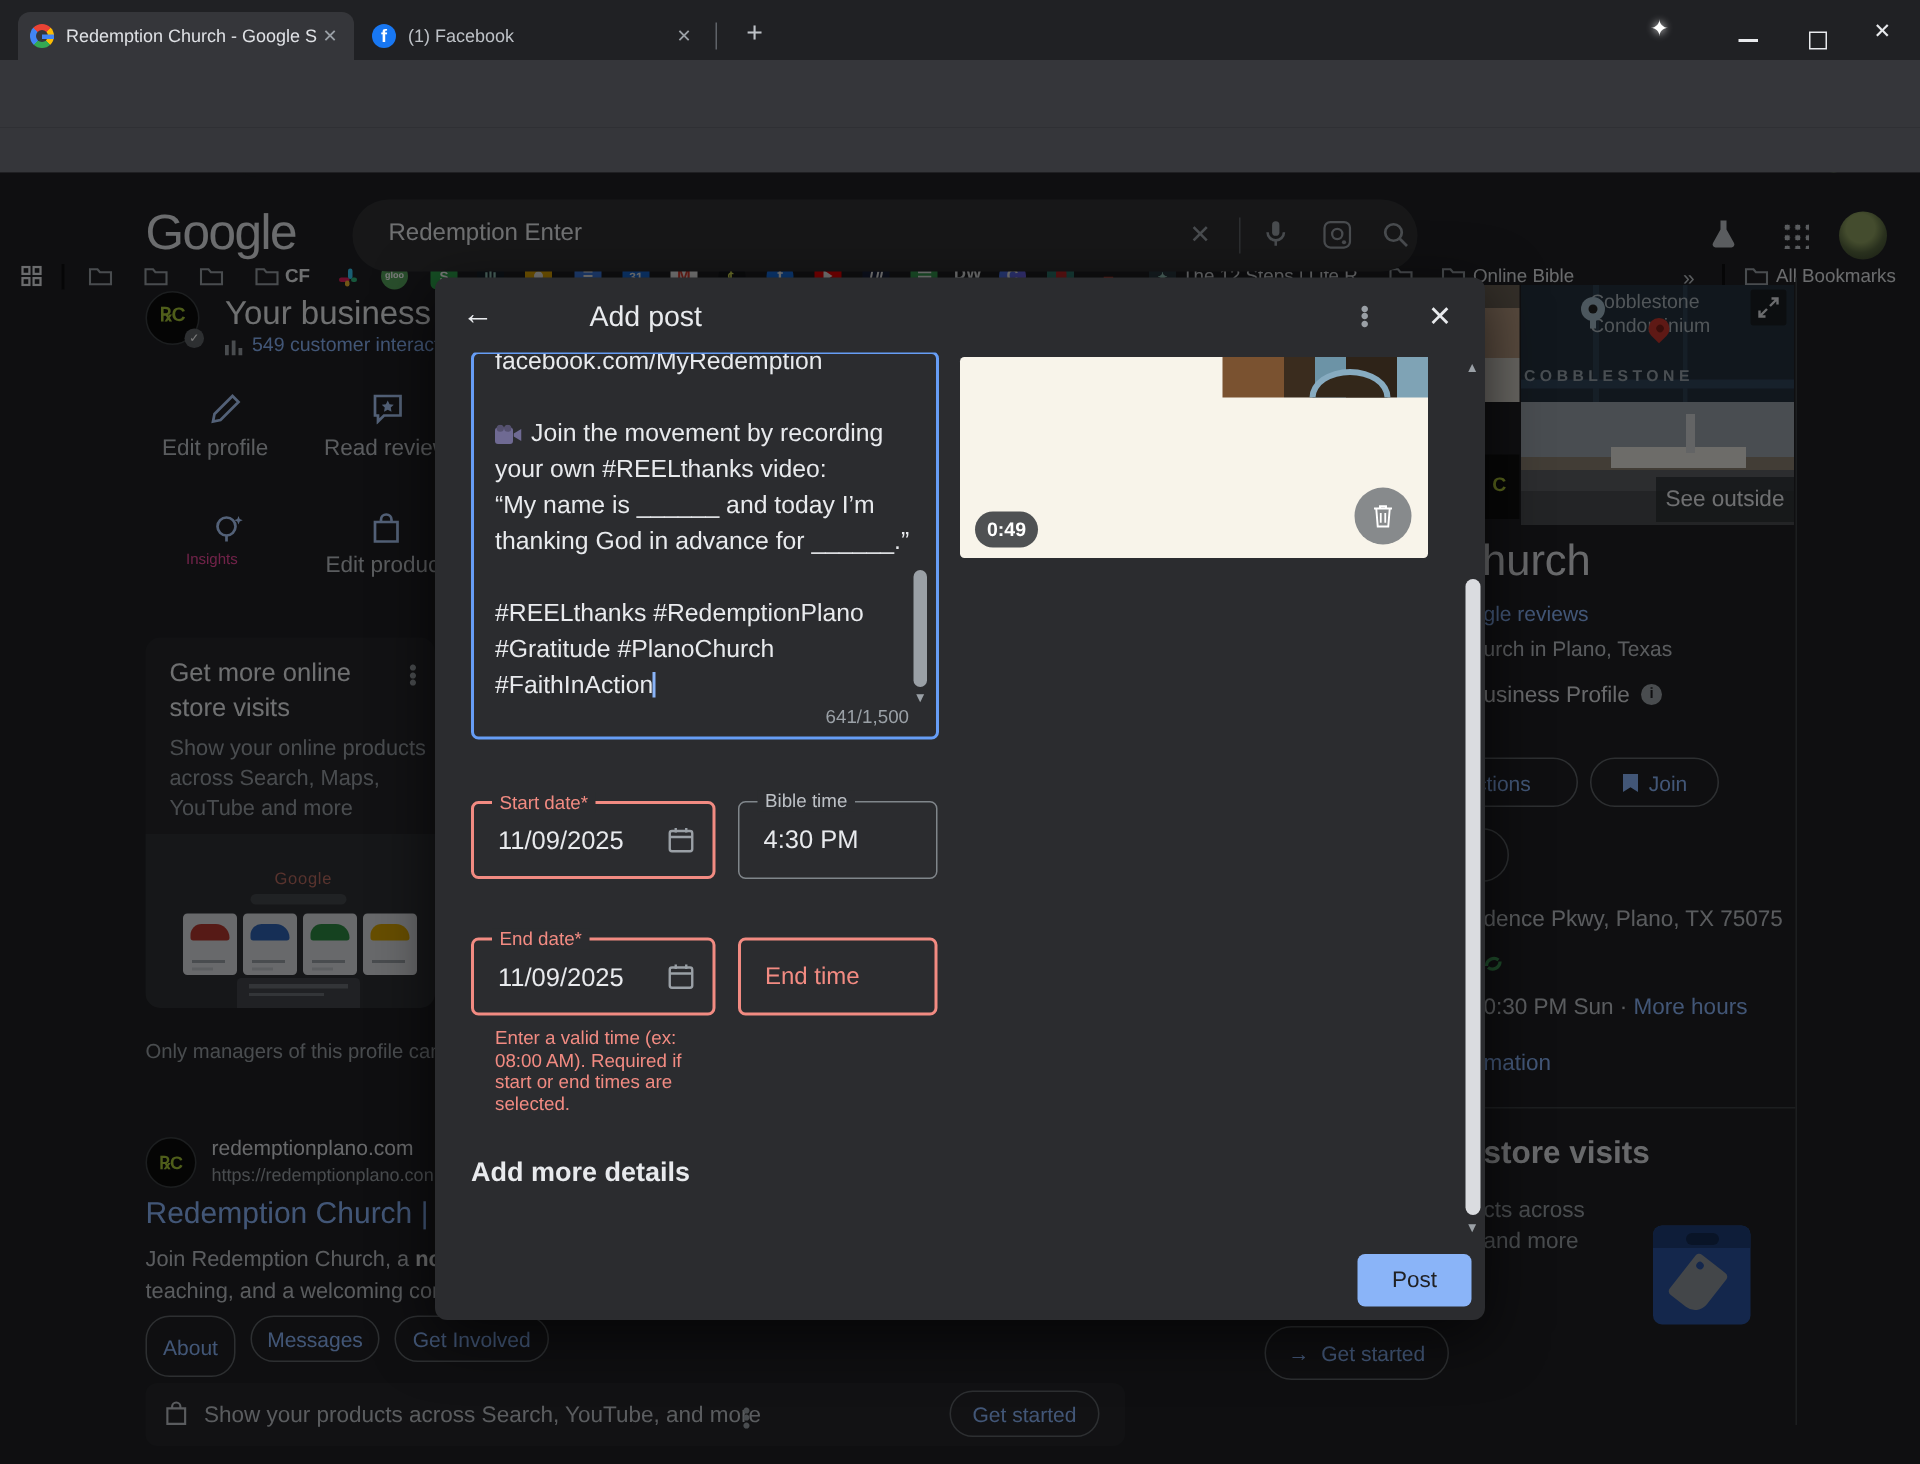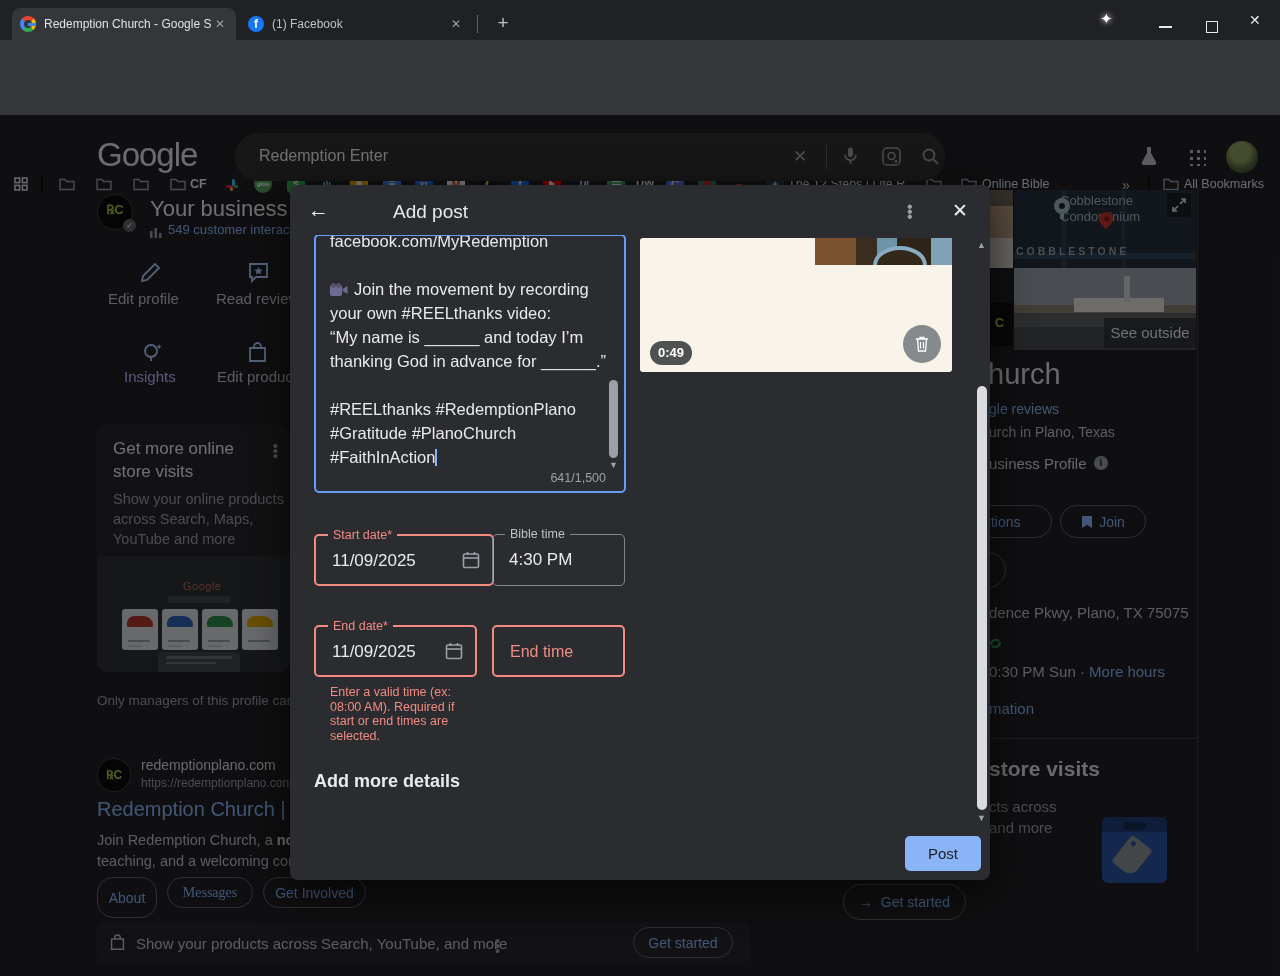--- a/index.html
+++ b/index.html
@@ -273,21 +273,21 @@
     <div class="abs" style="left:248px;top:262px;"><svg width="21" height="21" viewBox="0 0 21 21">
           <path d="M2 2h17v13H8l-4 4v-4H2z" fill="none" stroke="#aecbfa" stroke-width="1.8"></path>
           <path d="M10.5 5l1.2 2.5 2.8.3-2 1.9.5 2.8-2.5-1.4-2.5 1.4.5-2.8-2-1.9 2.8-.3z" fill="#aecbfa"></path>
         </svg></div>
     <div class="abs nowrap" style="left:216px;top:290px;width:74px;font-size:15px;color:#bdc1c6;">Read review</div>
     <div class="abs" style="left:142px;top:342px;"><svg width="21" height="22" viewBox="0 0 21 22">
           <circle cx="9" cy="9" r="6" fill="none" stroke="#aecbfa" stroke-width="1.8"></circle>
           <line x1="9" y1="15" x2="9" y2="19" stroke="#aecbfa" stroke-width="1.8"></line>
           <path d="M17 2l.8 2 2 .8-2 .8-.8 2-.8-2-2-.8 2-.8z" fill="#aecbfa"></path>
         </svg></div>
-    <div class="abs" style="left:124px;top:368px;font-size:15px;color:#c4b5fd;">Insights</div>
+    <div class="abs" style="left:124px;top:368px;font-size:10px;color:#ec4899;">Insights</div>
     <div class="abs" style="left:248px;top:342px;"><svg width="19" height="21" viewBox="0 0 19 21">
           <path d="M2 6h15v13H2z" fill="none" stroke="#aecbfa" stroke-width="1.8"></path>
           <path d="M6 6V4.5a3.5 3.5 0 0 1 7 0V6" fill="none" stroke="#aecbfa" stroke-width="1.8"></path>
         </svg></div>
     <div class="abs nowrap" style="left:217px;top:368px;width:73px;font-size:15px;color:#bdc1c6;">Edit produc</div>
 
     <div class="abs" style="left:97px;top:425px;width:193px;height:247px;background:#26272b;border-radius:10px;overflow:hidden;">
       <div style="position:absolute;left:16px;top:12px;font-size:17px;color:#e8eaed;line-height:23px;">
         <div>Get more online</div>
           <div>store visits</div>
@@ -334,21 +334,21 @@
     <div class="abs" style="left:141px;top:757px;font-size:14px;color:#dadce0;">redemptionplano.com</div>
     <div class="abs nowrap" style="left:141px;top:776px;width:150px;font-size:12px;color:#9aa0a6;">https://redemptionplano.con</div>
     <div class="abs nowrap" style="left:97px;top:798px;width:194px;font-size:20px;color:#8ab4f8;">Redemption Church |</div>
     <div class="abs" style="left:97px;top:830px;width:194px;font-size:14.5px;color:#bdc1c6;line-height:21px;">
       <div class="nowrap" style="width:194px;"><span>Join Redemption Church, a </span><b style="color:#e8eaed;">non</b></div>
       <div class="nowrap" style="width:194px;">teaching, and a welcoming con</div>
     </div>
     <div class="chip" style="left:97px;top:877px;width:60px;height:41px;">
         <span>About</span>
       </div>
-    <div class="chip" style="left:167px;top:877px;width:86px;height:31px;font-family:Liberation Serif, serif;">
+    <div class="chip" style="left:167px;top:877px;width:86px;height:31px;">
         <span>Messages</span>
       </div>
     <div class="chip" style="left:263px;top:877px;width:103px;height:31px;">
         <span>Get Involved</span>
       </div>
 
     <div class="abs" style="left:97px;top:922px;width:653px;height:42px;background:#26272b;border-radius:8px;">
       <span style="position:absolute;left:13px;top:12px;"><svg width="15" height="17" viewBox="0 0 19 21">
             <path d="M2 6h15v13H2z" fill="none" stroke="#bdc1c6" stroke-width="1.8"></path>
             <path d="M6 6V4.5a3.5 3.5 0 0 1 7 0V6" fill="none" stroke="#bdc1c6" stroke-width="1.8"></path>
@@ -480,21 +480,21 @@
         <span style="position:absolute;left:10px;top:103px;width:42px;height:24px;border-radius:13px;background:rgba(55,58,61,.88);color:#fff;font-size:13px;font-weight:bold;text-align:center;line-height:24px;">0:49</span>
         <span style="position:absolute;left:263px;top:87px;width:38px;height:38px;border-radius:50%;background:rgba(115,119,123,.85);display:flex;align-items:center;justify-content:center;">
           <svg width="14" height="16" viewBox="0 0 14 16">
               <path d="M1 3h12M5 3V1.5h4V3M2.5 3l1 12h7l1-12" fill="none" stroke="#fff" stroke-width="1.3"></path>
               <line x1="5.5" y1="6" x2="5.5" y2="12.5" stroke="#fff" stroke-width="1.2"></line>
               <line x1="8.5" y1="6" x2="8.5" y2="12.5" stroke="#fff" stroke-width="1.2"></line>
             </svg>
         </span>
       </div>
 
-      <div class="field" style="left:24px;top:299px;width:180px;border:2px solid #f28b82;padding-left:20px;">
+      <div class="field" style="left:24px;top:299px;width:163px;border:2px solid #f28b82;padding-left:20px;">
         <span class="field-label err">Start date*</span>
         <span class="fval">11/09/2025</span>
         <svg width="18" height="18" viewBox="0 0 18 18" style="position:absolute;right:12px;top:15px;">
             <rect x="1.5" y="3" width="15" height="13.5" rx="1.5" fill="none" stroke="#9aa0a6" stroke-width="1.6"></rect>
             <line x1="1.5" y1="7" x2="16.5" y2="7" stroke="#9aa0a6" stroke-width="1.6"></line>
             <line x1="5.5" y1="1" x2="5.5" y2="4" stroke="#9aa0a6" stroke-width="1.6"></line>
             <line x1="12.5" y1="1" x2="12.5" y2="4" stroke="#9aa0a6" stroke-width="1.6"></line>
           </svg>
       </div>
 

